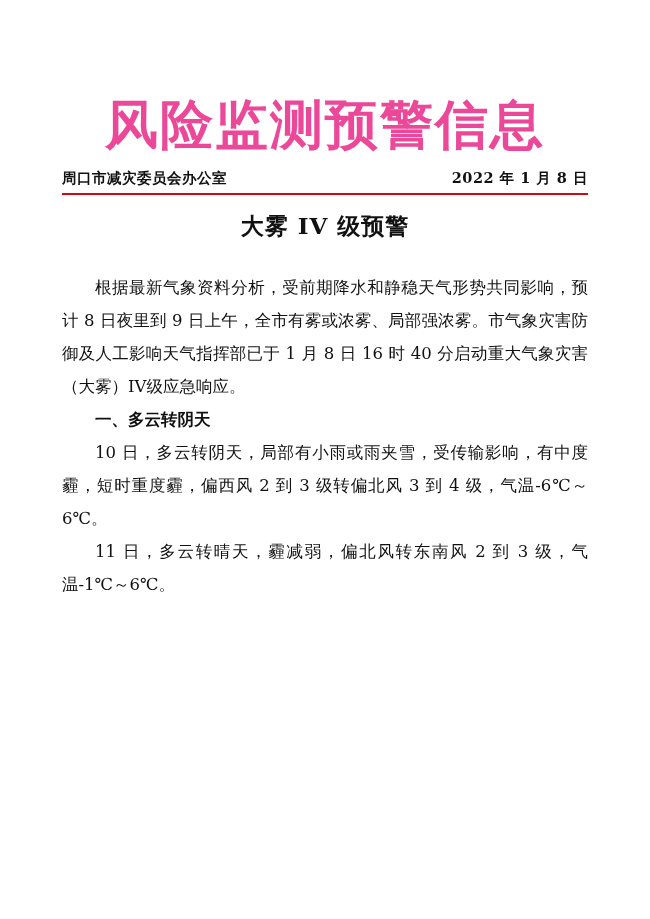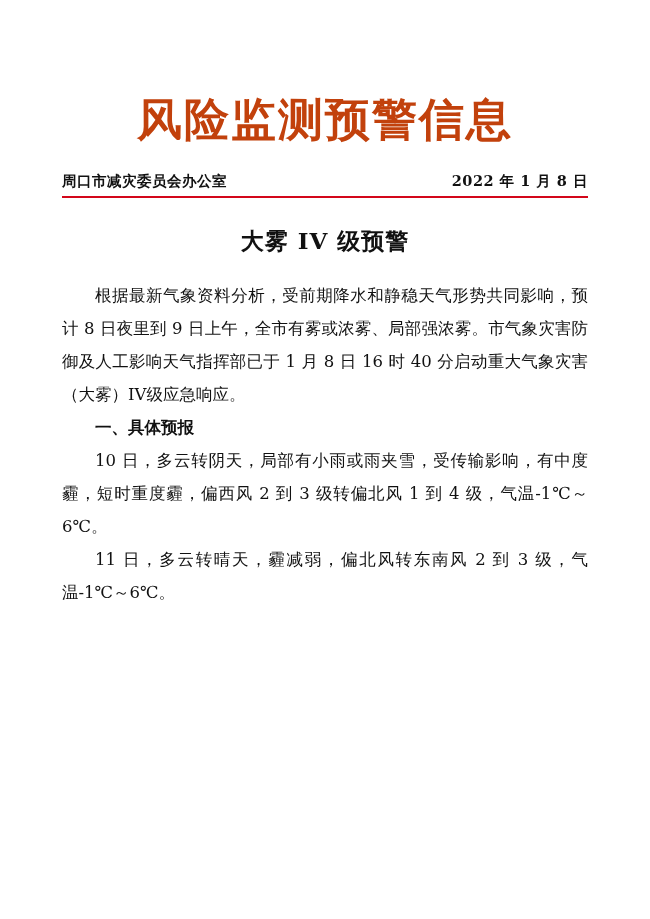--- a/index.html
+++ b/index.html
@@ -18,24 +18,24 @@
     position: relative;
     width: 650px;
     height: 919px;
     box-sizing: border-box;
     padding: 0 62px;
   }
 
   
   .masthead {
     text-align: center;
-    color: #c2410c;
+    color: #ec4899;
     font-family: "DejaVu Serif", "Liberation Serif", serif;
     font-weight: bold;
-    font-size: 45px;
+    font-size: 53px;
     letter-spacing: 2px;
     line-height: 1.1;
     margin-top: 95px;
     white-space: nowrap;
   }
 
   .issue-line {
     text-align: center;
     font-size: 15px;
     font-weight: bold;
@@ -43,40 +43,40 @@
     letter-spacing: 1px;
   }
 
   
   .org-row {
     display: flex;
     justify-content: space-between;
     align-items: flex-end;
     font-size: 14.5px;
     font-weight: bold;
-    margin-top: 27px;
+    margin-top: 16px;
     padding-bottom: 5px;
     border-bottom: 2.5px solid #d3071a;
     letter-spacing: 0.5px;
   }
   .org-row .org-name { text-align: left; }
   .org-row .org-date { text-align: left; }
 
   
   .doc-title {
     text-align: center;
     font-size: 23px;
     font-weight: bold;
-    margin-top: 28px;
+    margin-top: 16px;
     letter-spacing: 1px;
   }
 
   
   .body-text {
-    margin-top: 22px;
+    margin-top: 29px;
     font-size: 16.5px;
     line-height: 2.0;
     text-align: justify;
     text-justify: inter-ideograph;
   }
   .body-text p {
     margin: 0 0 0 0;
     text-indent: 2em;
   }
   .section-head {
@@ -97,18 +97,18 @@
 
   <div class="org-row">
     <div class="org-name">周口市减灾委员会办公室</div>
     <div class="org-date">2022 年 1 月 8 日</div>
   </div>
 
   <div class="doc-title">大雾 IV 级预警</div>
 
   <div class="body-text">
     <p>根据最新气象资料分析，受前期降水和静稳天气形势共同影响，预计 8 日夜里到 9 日上午，全市有雾或浓雾、局部强浓雾。市气象灾害防御及人工影响天气指挥部已于 1 月 8 日 16 时 40 分启动重大气象灾害（大雾）IV级应急响应。</p>
-    <p class="section-head">一、具体预报</p>
-    <p>10 日，多云转阴天，局部有小雨或雨夹雪，受传输影响，有中度霾，短时重度霾，偏西风 2 到 3 级转偏北风 1 到 4 级，气温-1℃～6℃。</p>
+    <p class="section-head">一、多云转阴天</p>
+    <p>10 日，多云转阴天，局部有小雨或雨夹雪，受传输影响，有中度霾，短时重度霾，偏西风 2 到 3 级转偏北风 3 到 4 级，气温-6℃～6℃。</p>
     <p>11 日，多云转晴天，霾减弱，偏北风转东南风 2 到 3 级，气温-1℃～6℃。</p>
   </div>
 
 </div>
 
 </body></html>

